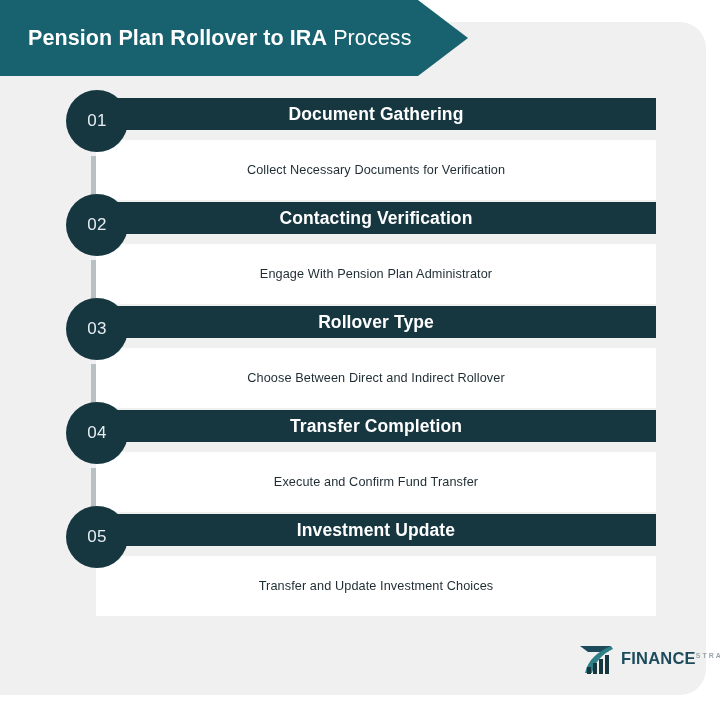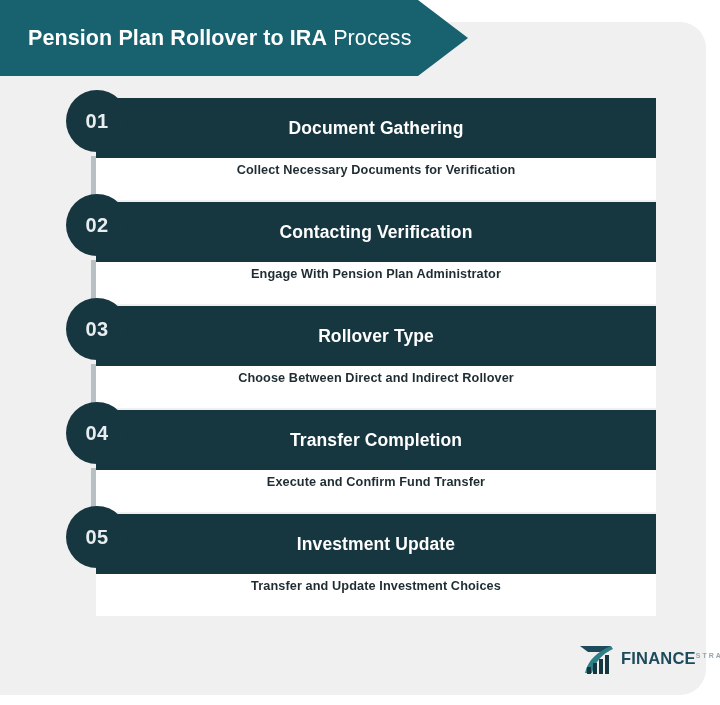--- a/index.html
+++ b/index.html
@@ -125,34 +125,34 @@
     width: 560px;
     height: 60px;
     background: #ffffff;
     z-index: 2;
     display: flex;
     align-items: center;
     justify-content: center;
   }
   .subtitle-text {
     font-size: 12.7px;
-    font-weight: 700;
+    font-weight: 400;
     color: #1f2d33;
     letter-spacing: 0.1px;
     text-align: right;
     padding: 0 40px;
   }
 
   
   .title-bar {
     position: absolute;
     left: 96px;
     top: -6px;
     width: 560px;
-    height: 60px;
+    height: 32px;
     background: #163640;
     z-index: 3;
     display: flex;
     align-items: center;
     justify-content: center;
   }
   .title-text {
     font-size: 17.5px;
     font-weight: 700;
     color: #ffffff;
@@ -169,22 +169,22 @@
     width: 62px;
     height: 62px;
     border-radius: 50%;
     background: #163640;
     z-index: 4;
     display: flex;
     align-items: center;
     justify-content: center;
   }
   .num-text {
-    font-size: 20px;
-    font-weight: 700;
+    font-size: 17px;
+    font-weight: 400;
     color: #e8eef0;
     letter-spacing: 0.4px;
   }
 
   
   .logo {
     position: absolute;
     left: 577px;
     top: 637px;
     width: 110px;

